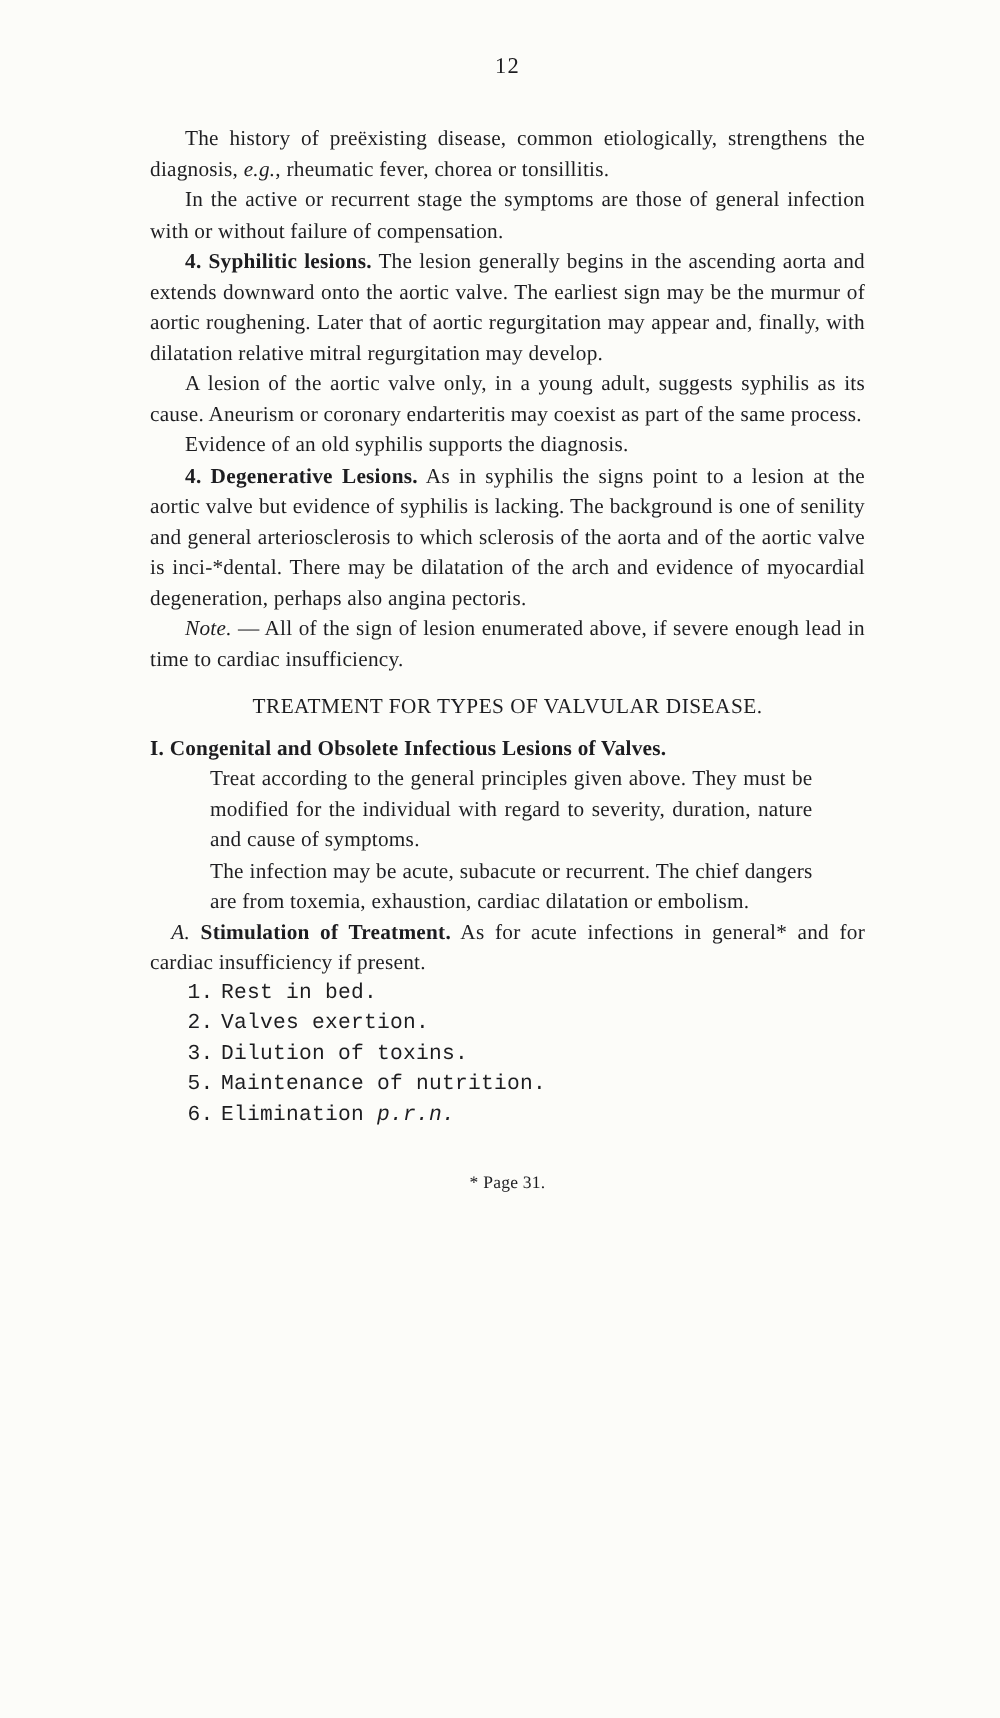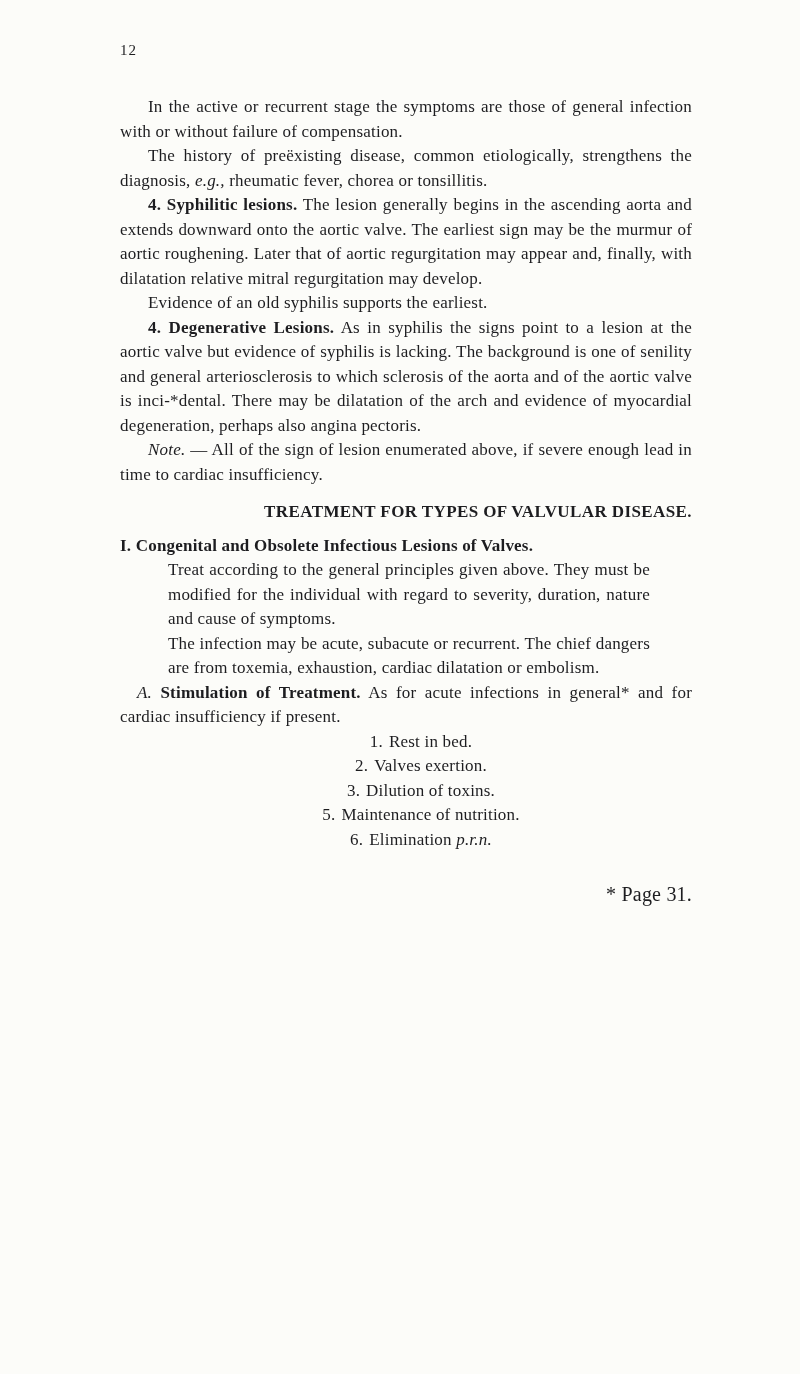--- a/index.html
+++ b/index.html
@@ -13,85 +13,87 @@
     height: 1374px;
     margin: 0 auto;
     background: #fcfcf9;
     box-sizing: border-box;
     padding: 42px 108px 0 120px;
     font-family: "Liberation Serif", "DejaVu Serif", serif;
     color: #1d1d20;
     overflow: hidden;
   }
   .page-number {
-    text-align: left;
-    font-size: 15px;
+    text-align: center;
+    font-size: 18px;
     letter-spacing: 1px;
     margin-bottom: 36px;
   }
   .content {
     font-size: 17px;
     line-height: 24.5px;
     text-align: justify;
     letter-spacing: 0.2px;
   }
   .content p {
     margin: 0;
     text-indent: 28px;
   }
   em { font-style: italic; }
   b  { font-weight: bold; }
   .main-heading {
-    font-weight: bold;
+    font-weight: normal;
     text-indent: 0 !important;
-    text-align: right;
+    text-align: center;
     margin: 13px 0 9px 0 !important;
     letter-spacing: 0.4px;
   }
   .sec-heading {
     font-weight: bold;
     text-indent: 0 !important;
     margin-top: 1px !important;
   }
   .sec-body {
     margin-left: 48px !important;
     margin-right: 42px !important;
     text-indent: 0 !important;
   }
   .para-a { text-indent: 17px !important; }
   .num-list {
     margin-left: 30px;
-    text-align: center;
+    text-align: left;
+    font-family: Liberation Mono, monospace;
   }
   .list-item { text-indent: 0 !important; }
   .list-num { display: inline-block; margin-right: 6px; }
   .footnote {
-    font-size: 20px;
+    font-size: 14px;
     margin-top: 30px !important;
     text-indent: 0 !important;
-    text-align: right;
+    text-align: center;
   }
 </style>
 </head>
 <body>
 
 <div class="page">
 
   <div class="page-number">12</div>
 
   <div class="content">
 
+    <p><span>The history of preëxisting disease, common etiologically, strengthens the diagnosis, </span><em>e.g.,</em><span> rheumatic fever, chorea or tonsillitis.</span></p>
+
     <p><span>In the active or recurrent stage the symptoms are those of general infection with or without failure of compensation.</span></p>
-
-    <p><span>The history of preëxisting disease, common etiologically, strengthens the diagnosis, </span><em>e.g.,</em><span> rheumatic fever, chorea or tonsillitis.</span></p>
 
     <p><b>4. Syphilitic lesions.</b><span> The lesion generally begins in the ascending aorta and extends downward onto the aortic valve. The earliest sign may be the murmur of aortic roughening. Later that of aortic regurgitation may appear and, finally, with dilatation relative mitral regurgitation may develop.</span></p>
 
+    <p><span>A lesion of the aortic valve only, in a young adult, suggests syphilis as its cause. Aneurism or coronary endarteritis may coexist as part of the same process.</span></p>
 
-    <p><span>Evidence of an old syphilis supports the earliest.</span></p>
+    <p><span>Evidence of an old syphilis supports the diagnosis.</span></p>
 
     <p><b>4. Degenerative Lesions.</b><span> As in syphilis the signs point to a lesion at the aortic valve but evidence of syphilis is lacking. The background is one of senility and general arteriosclerosis to which sclerosis of the aorta and of the aortic valve is inci-*dental. There may be dilatation of the arch and evidence of myocardial degeneration, perhaps also angina pectoris.</span></p>
 
     <p><em>Note.</em><span> — All of the sign of lesion enumerated above, if severe enough lead in time to cardiac insufficiency.</span></p>
 
     <p class="main-heading">TREATMENT FOR TYPES OF VALVULAR DISEASE.</p>
 
     <p class="sec-heading">I. Congenital and Obsolete Infectious Lesions of Valves.</p>
     <p class="sec-body">Treat according to the general principles given above. They must be modified for the individual with regard to severity, duration, nature and cause of symptoms.</p>
 

